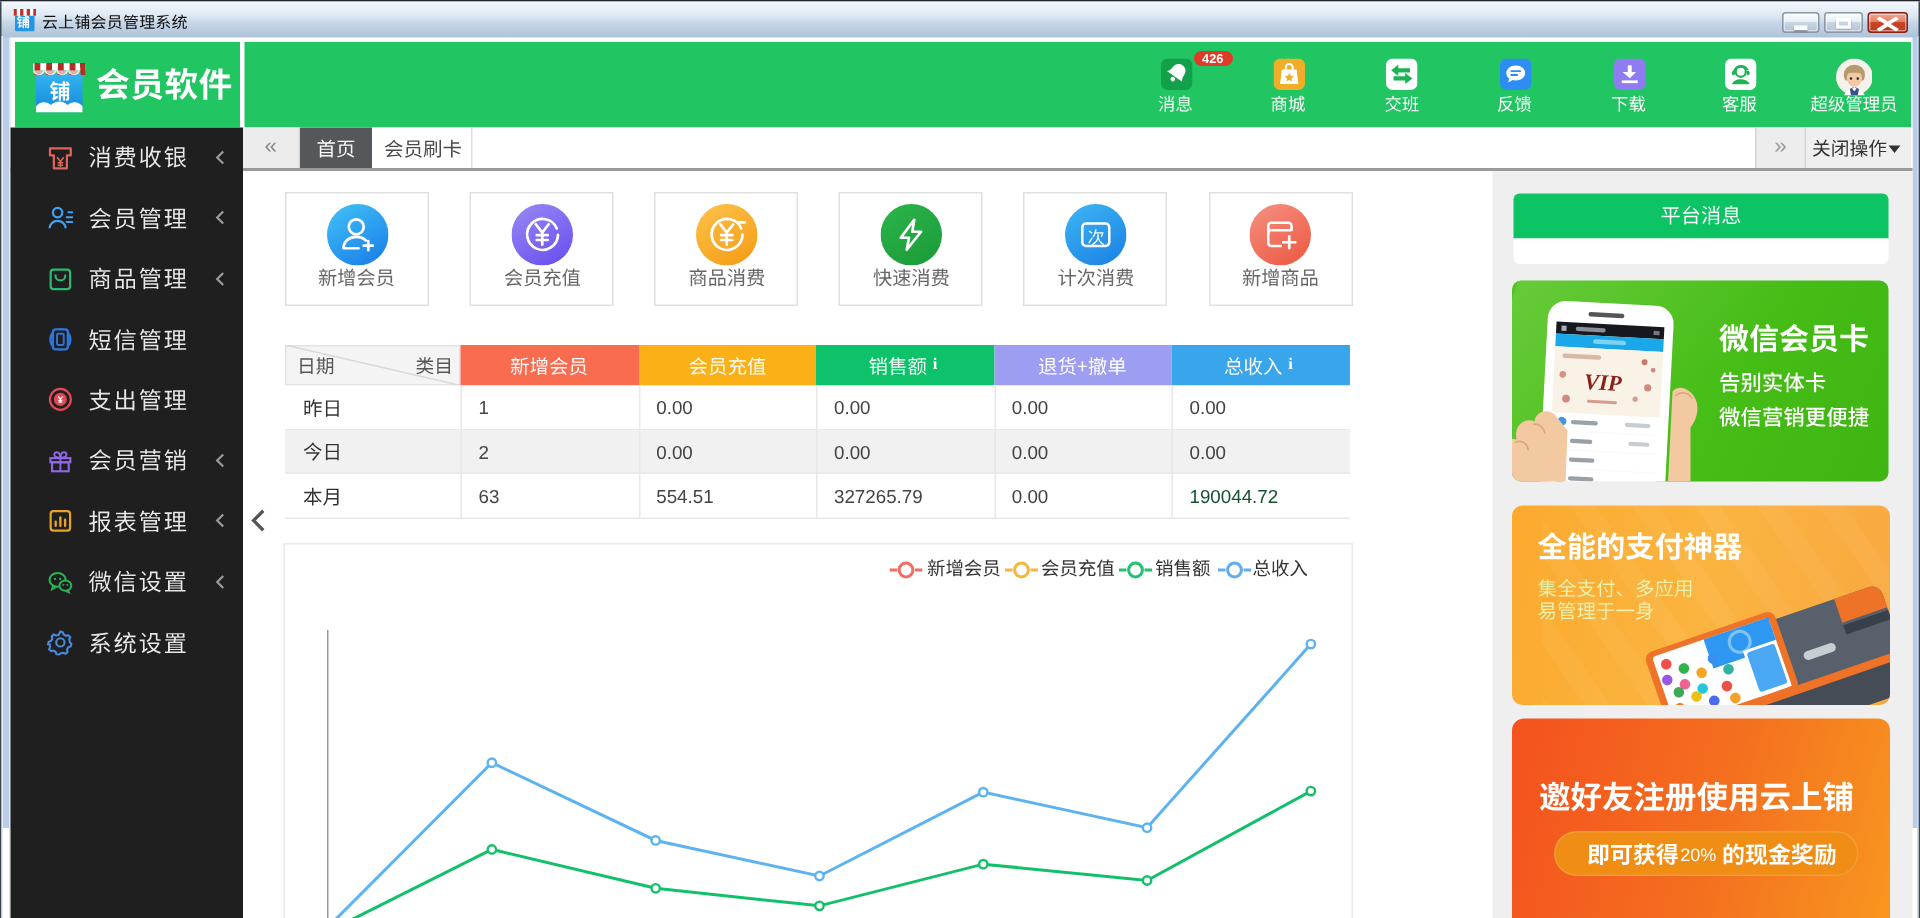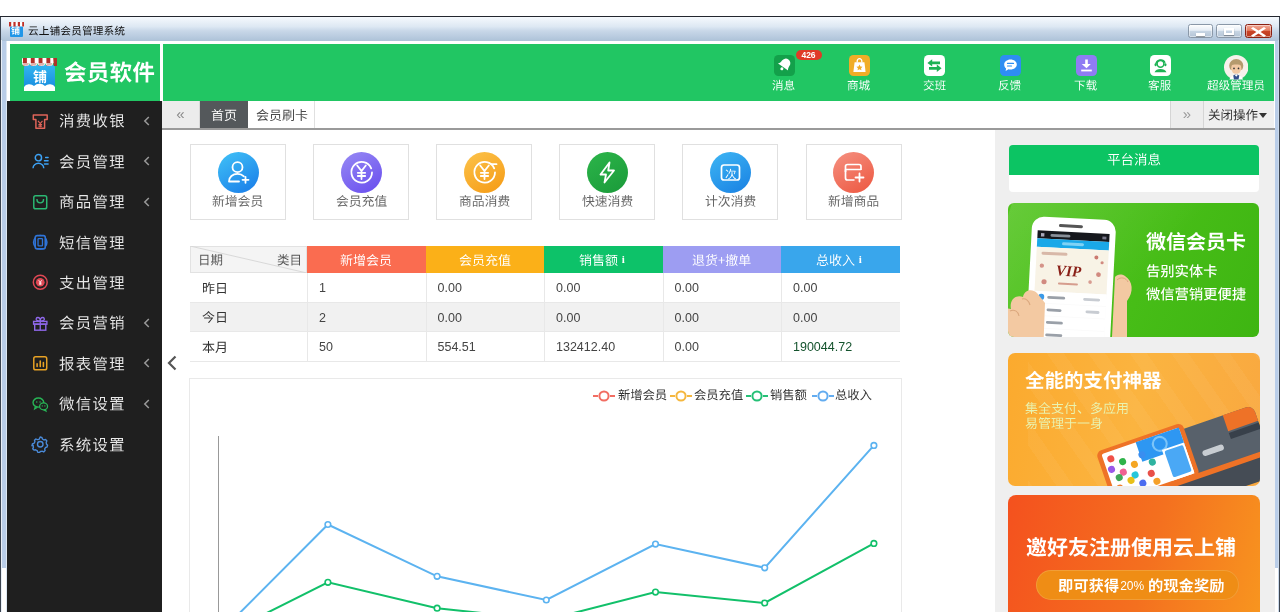--- a/index.html
+++ b/index.html
@@ -1,19 +1,19 @@
 <!DOCTYPE html>
 <html><head><meta charset="utf-8">
 <style>
 *{margin:0;padding:0;box-sizing:border-box}
 html,body{width:1280px;height:612px;overflow:hidden;font-family:"Liberation Sans",sans-serif;}
 .abs{position:absolute}
 </style></head>
 <body>
-<div class="abs" style="left:0;top:16px;width:1280px;height:552px;background:#b9cde8">
+<div class="abs" style="left:0;top:0;width:1280px;height:552px;background:#b9cde8">
 
 <div class="abs" style="left:0;top:0;width:1280px;height:1px;background:#22262e"></div>
 <div class="abs" style="left:0;top:1px;width:1280px;height:24px;background:linear-gradient(#f5f9fd 0%,#dde8f3 40%,#c8d7e8 58%,#adc2d8 100%)"></div>
 <div class="abs" style="left:0;top:1px;width:1px;height:611px;background:#3c4450"></div>
 <div class="abs" style="left:1279px;top:1px;width:1px;height:611px;background:#3c4450"></div>
 <div class="abs" style="left:1px;top:24px;width:1px;height:588px;background:#e8eef6"></div>
 <div class="abs" style="left:6px;top:25px;width:1px;height:587px;background:#dde7f2"></div>
 <div class="abs" style="left:1278px;top:24px;width:1px;height:588px;background:#cbd9ea"></div>
 <svg class="abs" style="left:9px;top:6px" width="15" height="15" viewBox="0 0 15 15">
 <rect x="1" y="4" width="13" height="11" rx="1" fill="#2196e8"></rect>
@@ -383,23 +383,23 @@
     </svg>
 <div class="abs" style="left:319px;top:294.5px;font-size:12.5px;color:#444">2</div>
 <div class="abs" style="left:437.5px;top:294.5px;font-size:12.5px;color:#444">0.00</div>
 <div class="abs" style="left:556px;top:294.5px;font-size:12.5px;color:#444">0.00</div>
 <div class="abs" style="left:674.5px;top:294.5px;font-size:12.5px;color:#444">0.00</div>
 <div class="abs" style="left:793px;top:294.5px;font-size:12.5px;color:#444">0.00</div>
 <div class="abs" style="left:190px;top:316.0px;width:709.5px;height:29.5px;background:#fff;border-bottom:1px solid #e8e8e8"></div>
 <svg style="position:absolute;left:202.0px;top:322.5px;overflow:visible" width="28" height="17" viewBox="0 -13.0 28 17">
       <path fill="#333333" d="M6 -10.9V-8.2H0.8V-7.2H4.8C3.8 -5 2.2 -2.9 0.5 -1.8C0.7 -1.6 1 -1.3 1.2 -1C3.1 -2.3 4.8 -4.6 5.8 -7.2H6V-2.4H2.9V-1.4H6V1H7V-1.4H10V-2.4H7V-7.2H7.2C8.2 -4.6 9.9 -2.3 11.8 -1.1C12 -1.3 12.3 -1.7 12.5 -1.9C10.7 -2.9 9.1 -5 8.2 -7.2H12.2V-8.2H7V-10.9Z M15.7 -10.2V-6.2C15.7 -4.1 15.5 -1.5 13.4 0.4C13.6 0.5 14 0.8 14.1 1.1C15.4 -0.1 16 -1.5 16.4 -3H22.6V-0.4C22.6 -0.1 22.6 -0 22.2 -0C21.9 -0 20.9 0 19.8 -0C20 0.2 20.2 0.7 20.2 1C21.6 1 22.5 1 23 0.8C23.5 0.6 23.7 0.3 23.7 -0.4V-10.2ZM16.7 -9.3H22.6V-7.1H16.7ZM16.7 -6.2H22.6V-4H16.5C16.6 -4.7 16.7 -5.5 16.7 -6.2Z"></path>
     </svg>
-<div class="abs" style="left:319px;top:324.0px;font-size:12.5px;color:#444">50</div>
+<div class="abs" style="left:319px;top:324.0px;font-size:12.5px;color:#444">63</div>
 <div class="abs" style="left:437.5px;top:324.0px;font-size:12.5px;color:#444">554.51</div>
-<div class="abs" style="left:556px;top:324.0px;font-size:12.5px;color:#444">132412.40</div>
+<div class="abs" style="left:556px;top:324.0px;font-size:12.5px;color:#444">327265.79</div>
 <div class="abs" style="left:674.5px;top:324.0px;font-size:12.5px;color:#444">0.00</div>
 <div class="abs" style="left:793px;top:324.0px;font-size:12.5px;color:#14532d">190044.72</div>
 <div class="abs" style="left:307px;top:257px;width:1px;height:88.5px;background:#e8e8e8"></div>
 <div class="abs" style="left:425.5px;top:257px;width:1px;height:88.5px;background:#e8e8e8"></div>
 <div class="abs" style="left:544px;top:257px;width:1px;height:88.5px;background:#e8e8e8"></div>
 <div class="abs" style="left:662.5px;top:257px;width:1px;height:88.5px;background:#e8e8e8"></div>
 <div class="abs" style="left:781px;top:257px;width:1px;height:88.5px;background:#e8e8e8"></div>
 <div class="abs" style="left:189px;top:362px;width:713px;height:250px;border:1px solid #e9e9e9;border-bottom:none;background:#fff"></div>
 <svg class="abs" style="left:593px;top:373.5px" width="22" height="12" viewBox="0 0 22 12">
 <line x1="0" y1="6" x2="5" y2="6" stroke="#f26d62" stroke-width="2"></line>

